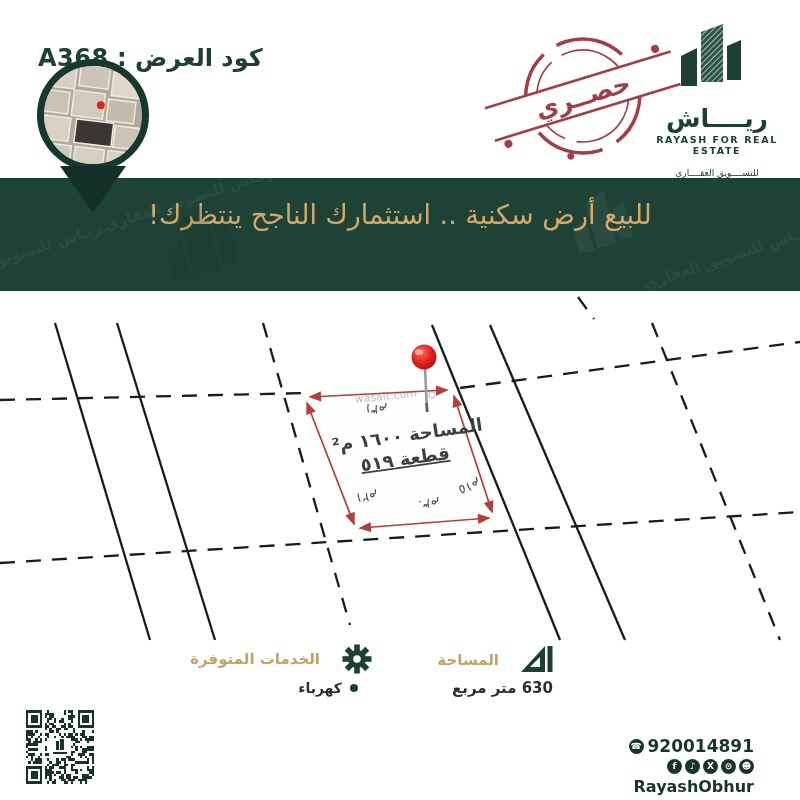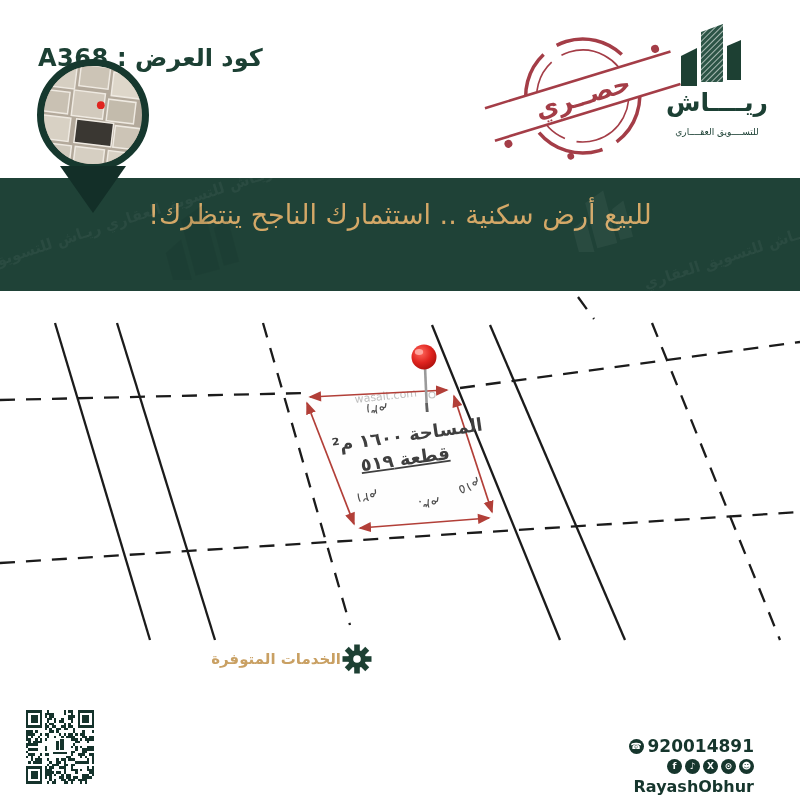--- a/index.html
+++ b/index.html
@@ -15,38 +15,38 @@
             border-left:33px solid transparent;border-right:33px solid transparent;
             border-top:47px solid #132f28;}
   
   .stamp{position:absolute;left:514px;top:32px;width:138px;height:130px;
          transform:rotate(-17deg);z-index:2;}
   .stamp svg{overflow:visible;display:block;}
   .stamp-text{position:absolute;left:0;right:0;top:50px;text-align:center;
               font-size:25px;font-weight:bold;color:#a43d47;letter-spacing:3px;direction:rtl;}
   
   .logo{position:absolute;left:638px;top:22px;width:158px;text-align:center;z-index:2;}
-  .logo-ar{font-size:25px;font-weight:bold;color:#1c4034;direction:rtl;line-height:1;margin-top:0;}
+  .logo-ar{font-size:25px;font-weight:bold;color:#1c4034;direction:rtl;line-height:1;margin-top:16px;}
   .logo-en{font-size:9.5px;font-weight:bold;color:#1c4034;letter-spacing:1.6px;margin-top:3px;}
   .logo-tag{font-size:9px;color:#1c4034;direction:rtl;margin-top:12px;letter-spacing:1px;}
   
   .banner{position:absolute;left:0;top:178px;width:800px;height:113px;background:#1f4237;
           text-align:center;overflow:hidden;z-index:1;}
   .banner-title{margin-top:21px;font-size:27px;font-weight:normal;color:#d4a867;direction:rtl;}
   .banner-sub{margin-top:7px;font-size:19px;color:#d8c8a2;direction:rtl;}
   .wm{position:absolute;color:rgba(255,255,255,.05);font-size:15px;font-weight:bold;
       direction:rtl;transform:rotate(-18deg);white-space:nowrap;}
   .wm-mark{position:absolute;opacity:.10;}
   
   .map{position:absolute;left:0;top:291px;width:800px;height:354px;}
   .sketch-label{font-size:13px;fill:#4c4c4c;}
   .sketch-center{font-size:18px;fill:#3f3f3f;font-weight:bold;}
   
   .info{position:absolute;direction:rtl;text-align:right;}
-  .info-head{display:flex;align-items:center;gap:1px;}
+  .info-head{display:flex;align-items:center;gap:22px;}
   .info-label{font-size:15px;font-weight:bold;color:#c9a063;}
   .info-value{font-size:15px;font-weight:bold;color:#2e2e2e;margin-top:6px;margin-left:4px;}
   .info-area{right:247px;top:646px;}
   .info-services{right:428px;top:644px;}
   .svc-item{font-size:14px;font-weight:bold;color:#2e2e2e;margin-top:6px;padding-right:14px;
             display:flex;align-items:center;gap:8px;justify-content:flex-start;}
   .svc-dot{width:8px;height:8px;border-radius:50%;background:#1d4033;display:inline-block;}
   
   .qr{position:absolute;left:26px;top:710px;}
   .contact{position:absolute;right:46px;top:736px;text-align:right;color:#16362d;}
@@ -105,20 +105,21 @@
         <pattern id="hatch" width="4" height="4" patternUnits="userSpaceOnUse" patternTransform="rotate(45)">
           <rect width="4" height="4" fill="#2c5446"></rect>
             <line x1="0" y1="0" x2="0" y2="4" stroke="#dfe7e3" stroke-width="1.4"></line>
         </pattern>
       </defs>
       <polygon points="12,34 28,26 28,64 12,64" fill="#1d4033"></polygon>
       <polygon points="32,10 54,2 54,60 32,60" fill="url(#hatch)"></polygon>
       <polygon points="58,24 72,18 72,58 58,58" fill="#1d4033"></polygon>
     </svg>
     <div class="logo-ar">ريــــاش</div>
+    <div class="logo-en">RAYASH FOR REAL ESTATE</div>
     <div class="logo-tag">للتســــويق العقــــاري</div>
   </div>
 
   <div class="banner">
     <svg class="wm-mark" style="left:150px;top:22px" width="110" height="80" viewBox="0 0 96 64">
       <g transform="rotate(-15 48 32)" fill="#0c241c">
         <polygon points="12,34 28,26 28,64 12,64"></polygon>
           <polygon points="32,10 54,2 54,60 32,60"></polygon>
           <polygon points="58,24 72,18 72,58 58,58"></polygon>
       </g>
@@ -193,40 +194,55 @@
 
       <g>
         <line x1="425" y1="76" x2="427" y2="121" stroke="#9a9a9a" stroke-width="2.6"></line>
         <line x1="426.6" y1="112" x2="427.3" y2="121" stroke="#5f5f5f" stroke-width="2.6"></line>
         <circle cx="424" cy="66" r="12.5" fill="url(#pingrad)"></circle>
         <ellipse cx="419" cy="61" rx="4.2" ry="3" fill="#ffb3ac" opacity=".85"></ellipse>
       </g>
     </svg>
   </div>
 
+  <div class="info info-area">
+    <div class="info-head">
+      <svg width="32" height="27" viewBox="0 0 32 27">
+        <path d="M24,0 L24,26 L0,26 Z" fill="#1d4033"></path>
+        <path d="M19,11 L19,21 L9,21 Z" fill="#ffffff"></path>
+        <rect x="26.5" y="0" width="5" height="26" fill="#1d4033"></rect>
+      </svg>
+      <span class="info-label">المساحة</span>
+    </div>
+    <div class="info-value">630 متر مربع</div>
+  </div>
 
   <div class="info info-services">
     <div class="info-head">
       <svg width="30" height="30" viewBox="-15 -15 30 30">
         <g fill="#1d4033">
           <g>
             <rect x="-2.8" y="-14.5" width="5.6" height="8"></rect>
             <rect x="-2.8" y="-14.5" width="5.6" height="8" transform="rotate(45)"></rect>
             <rect x="-2.8" y="-14.5" width="5.6" height="8" transform="rotate(90)"></rect>
             <rect x="-2.8" y="-14.5" width="5.6" height="8" transform="rotate(135)"></rect>
             <rect x="-2.8" y="-14.5" width="5.6" height="8" transform="rotate(180)"></rect>
             <rect x="-2.8" y="-14.5" width="5.6" height="8" transform="rotate(225)"></rect>
             <rect x="-2.8" y="-14.5" width="5.6" height="8" transform="rotate(270)"></rect>
             <rect x="-2.8" y="-14.5" width="5.6" height="8" transform="rotate(315)"></rect>
           </g>
           <circle r="9"></circle>
           <circle r="3.8" fill="#ffffff"></circle>
         </g>
       </svg>
       <span class="info-label">الخدمات المتوفرة</span>
+    </div>
+    <div class="svc-item">
+      <span class="svc-dot"></span>
+      <span>كهرباء</span>
     </div>
   </div>
 
   <svg class="qr" width="68" height="74" viewBox="0 0 29 29" preserveAspectRatio="none" shape-rendering="crispEdges" id="qr">
       <rect x="0" y="0" width="29" height="29" fill="#ffffff"></rect>
       <rect x="9" y="0" width="1" height="1" fill="#15332c"></rect>
       <rect x="16" y="0" width="1" height="1" fill="#15332c"></rect>
       <rect x="18" y="0" width="1" height="1" fill="#15332c"></rect>
       <rect x="19" y="0" width="1" height="1" fill="#15332c"></rect>
       <rect x="8" y="1" width="1" height="1" fill="#15332c"></rect>

